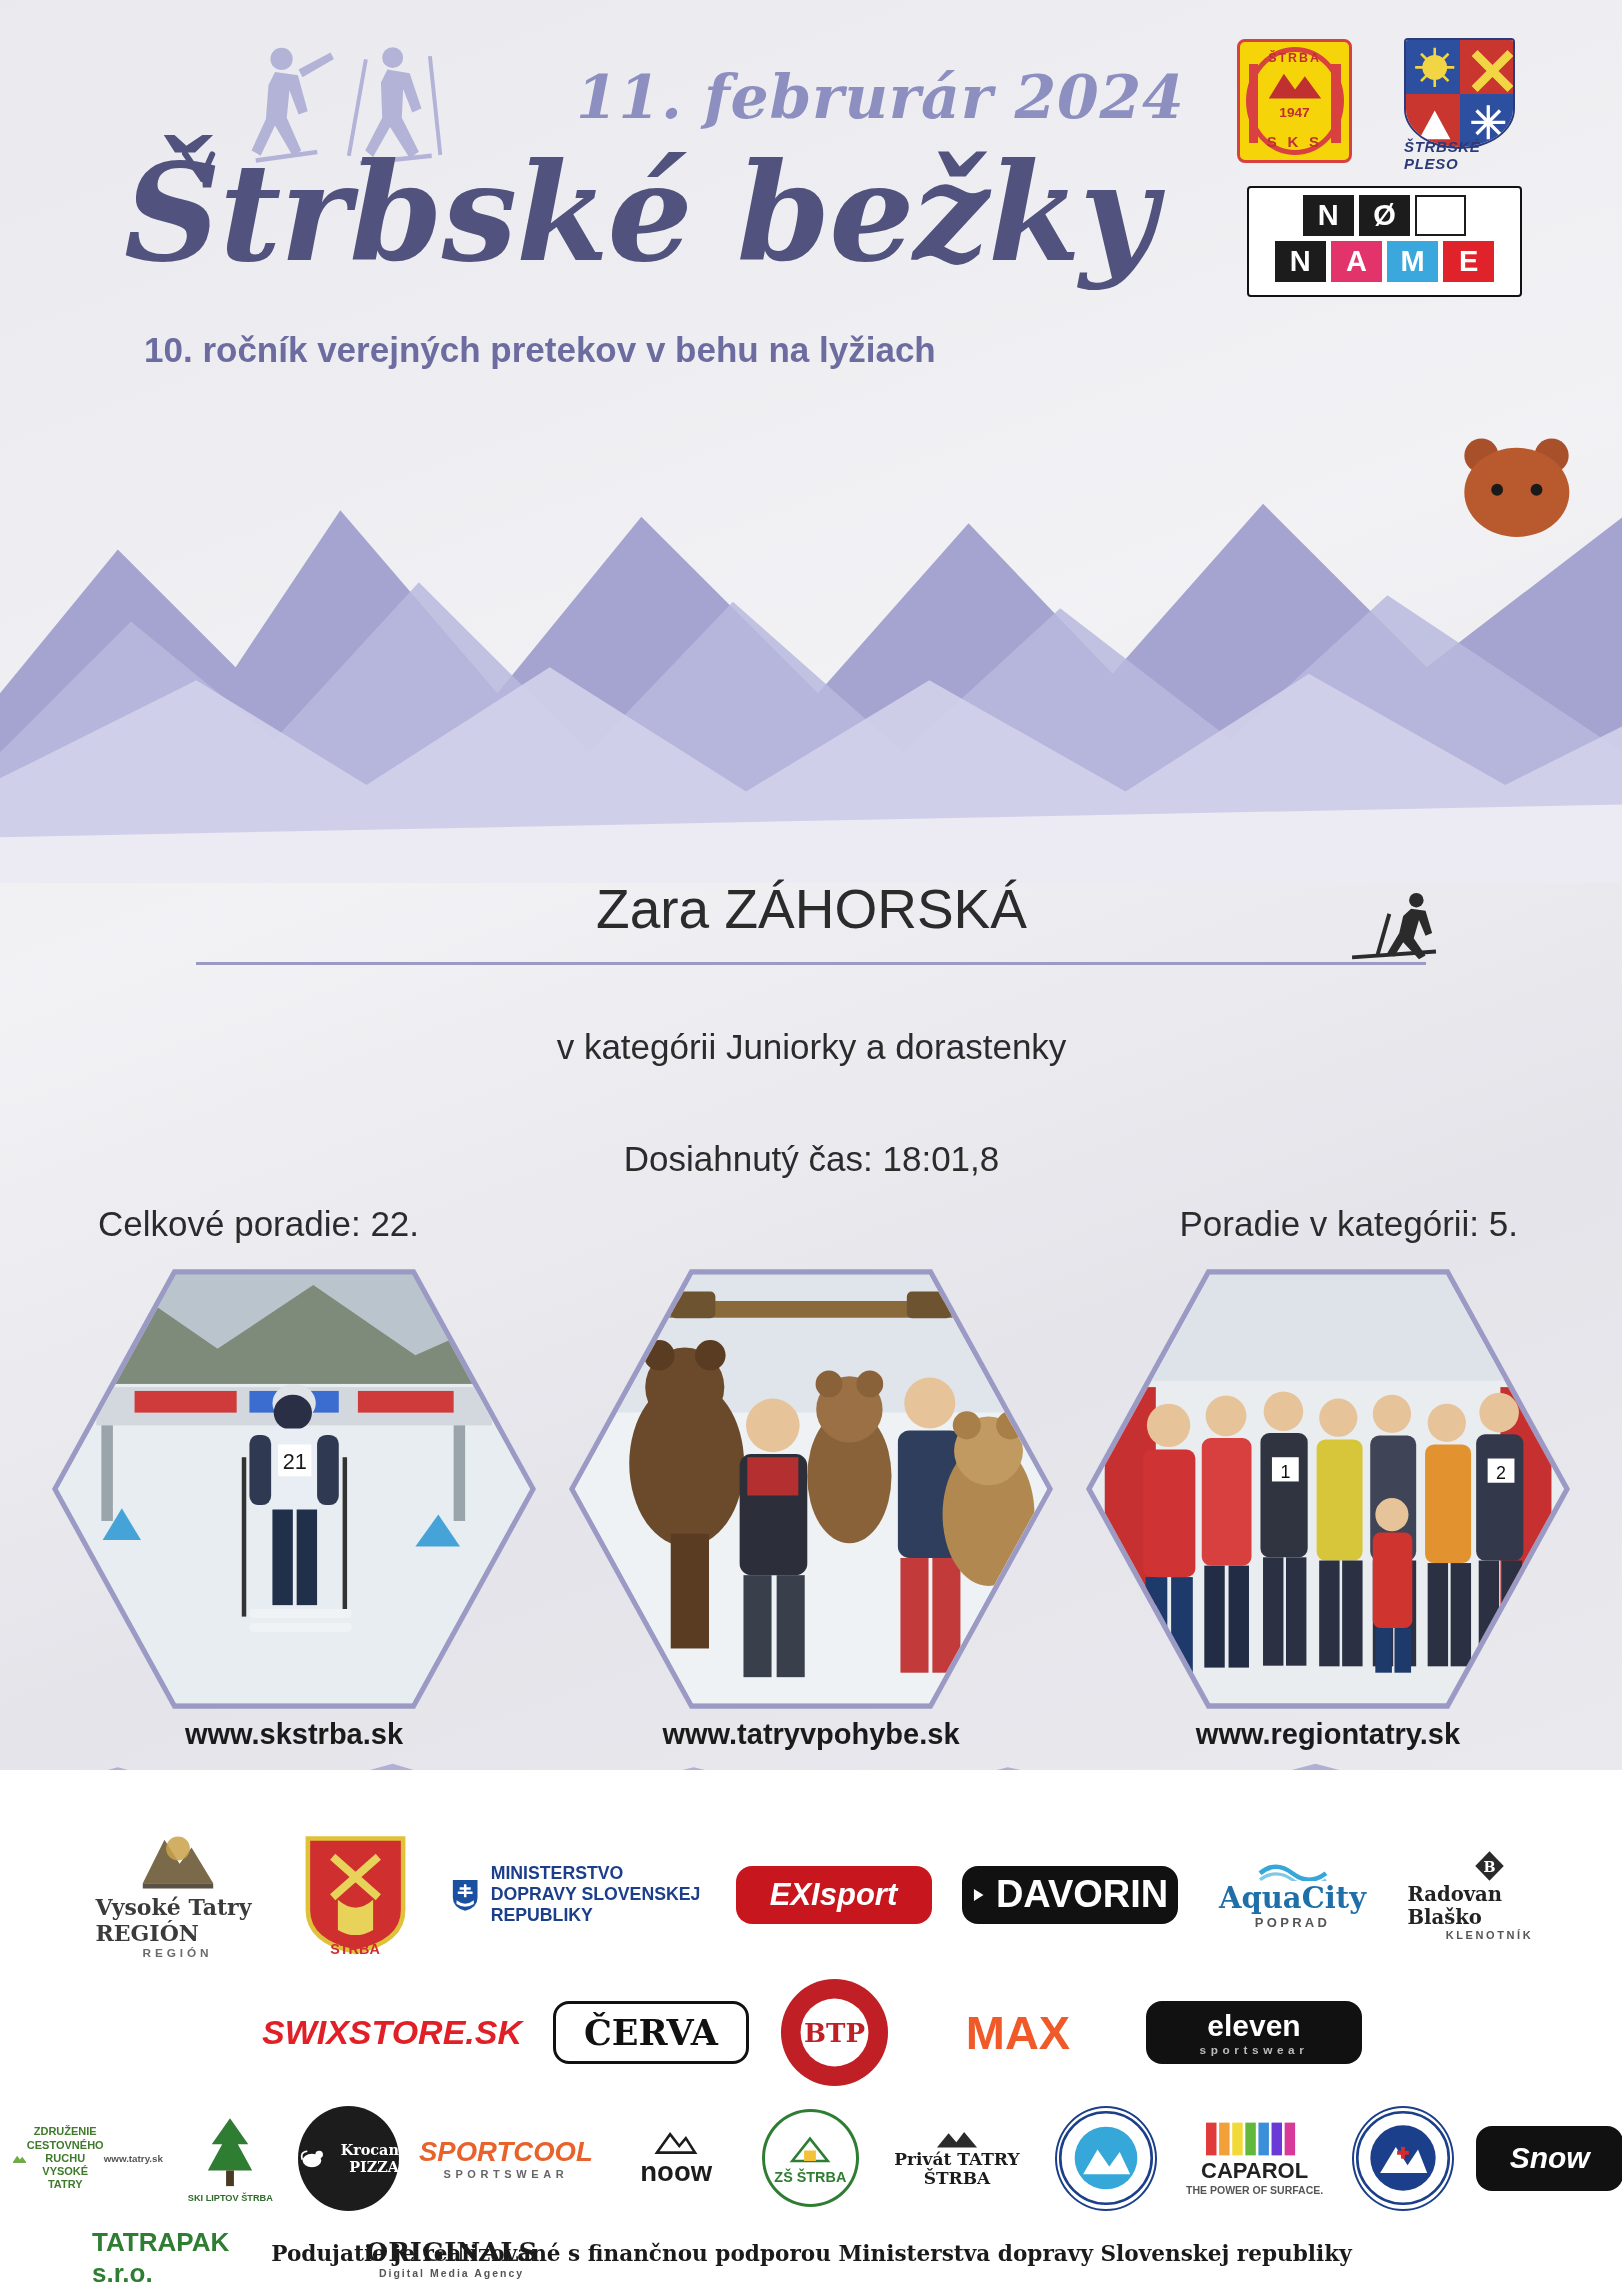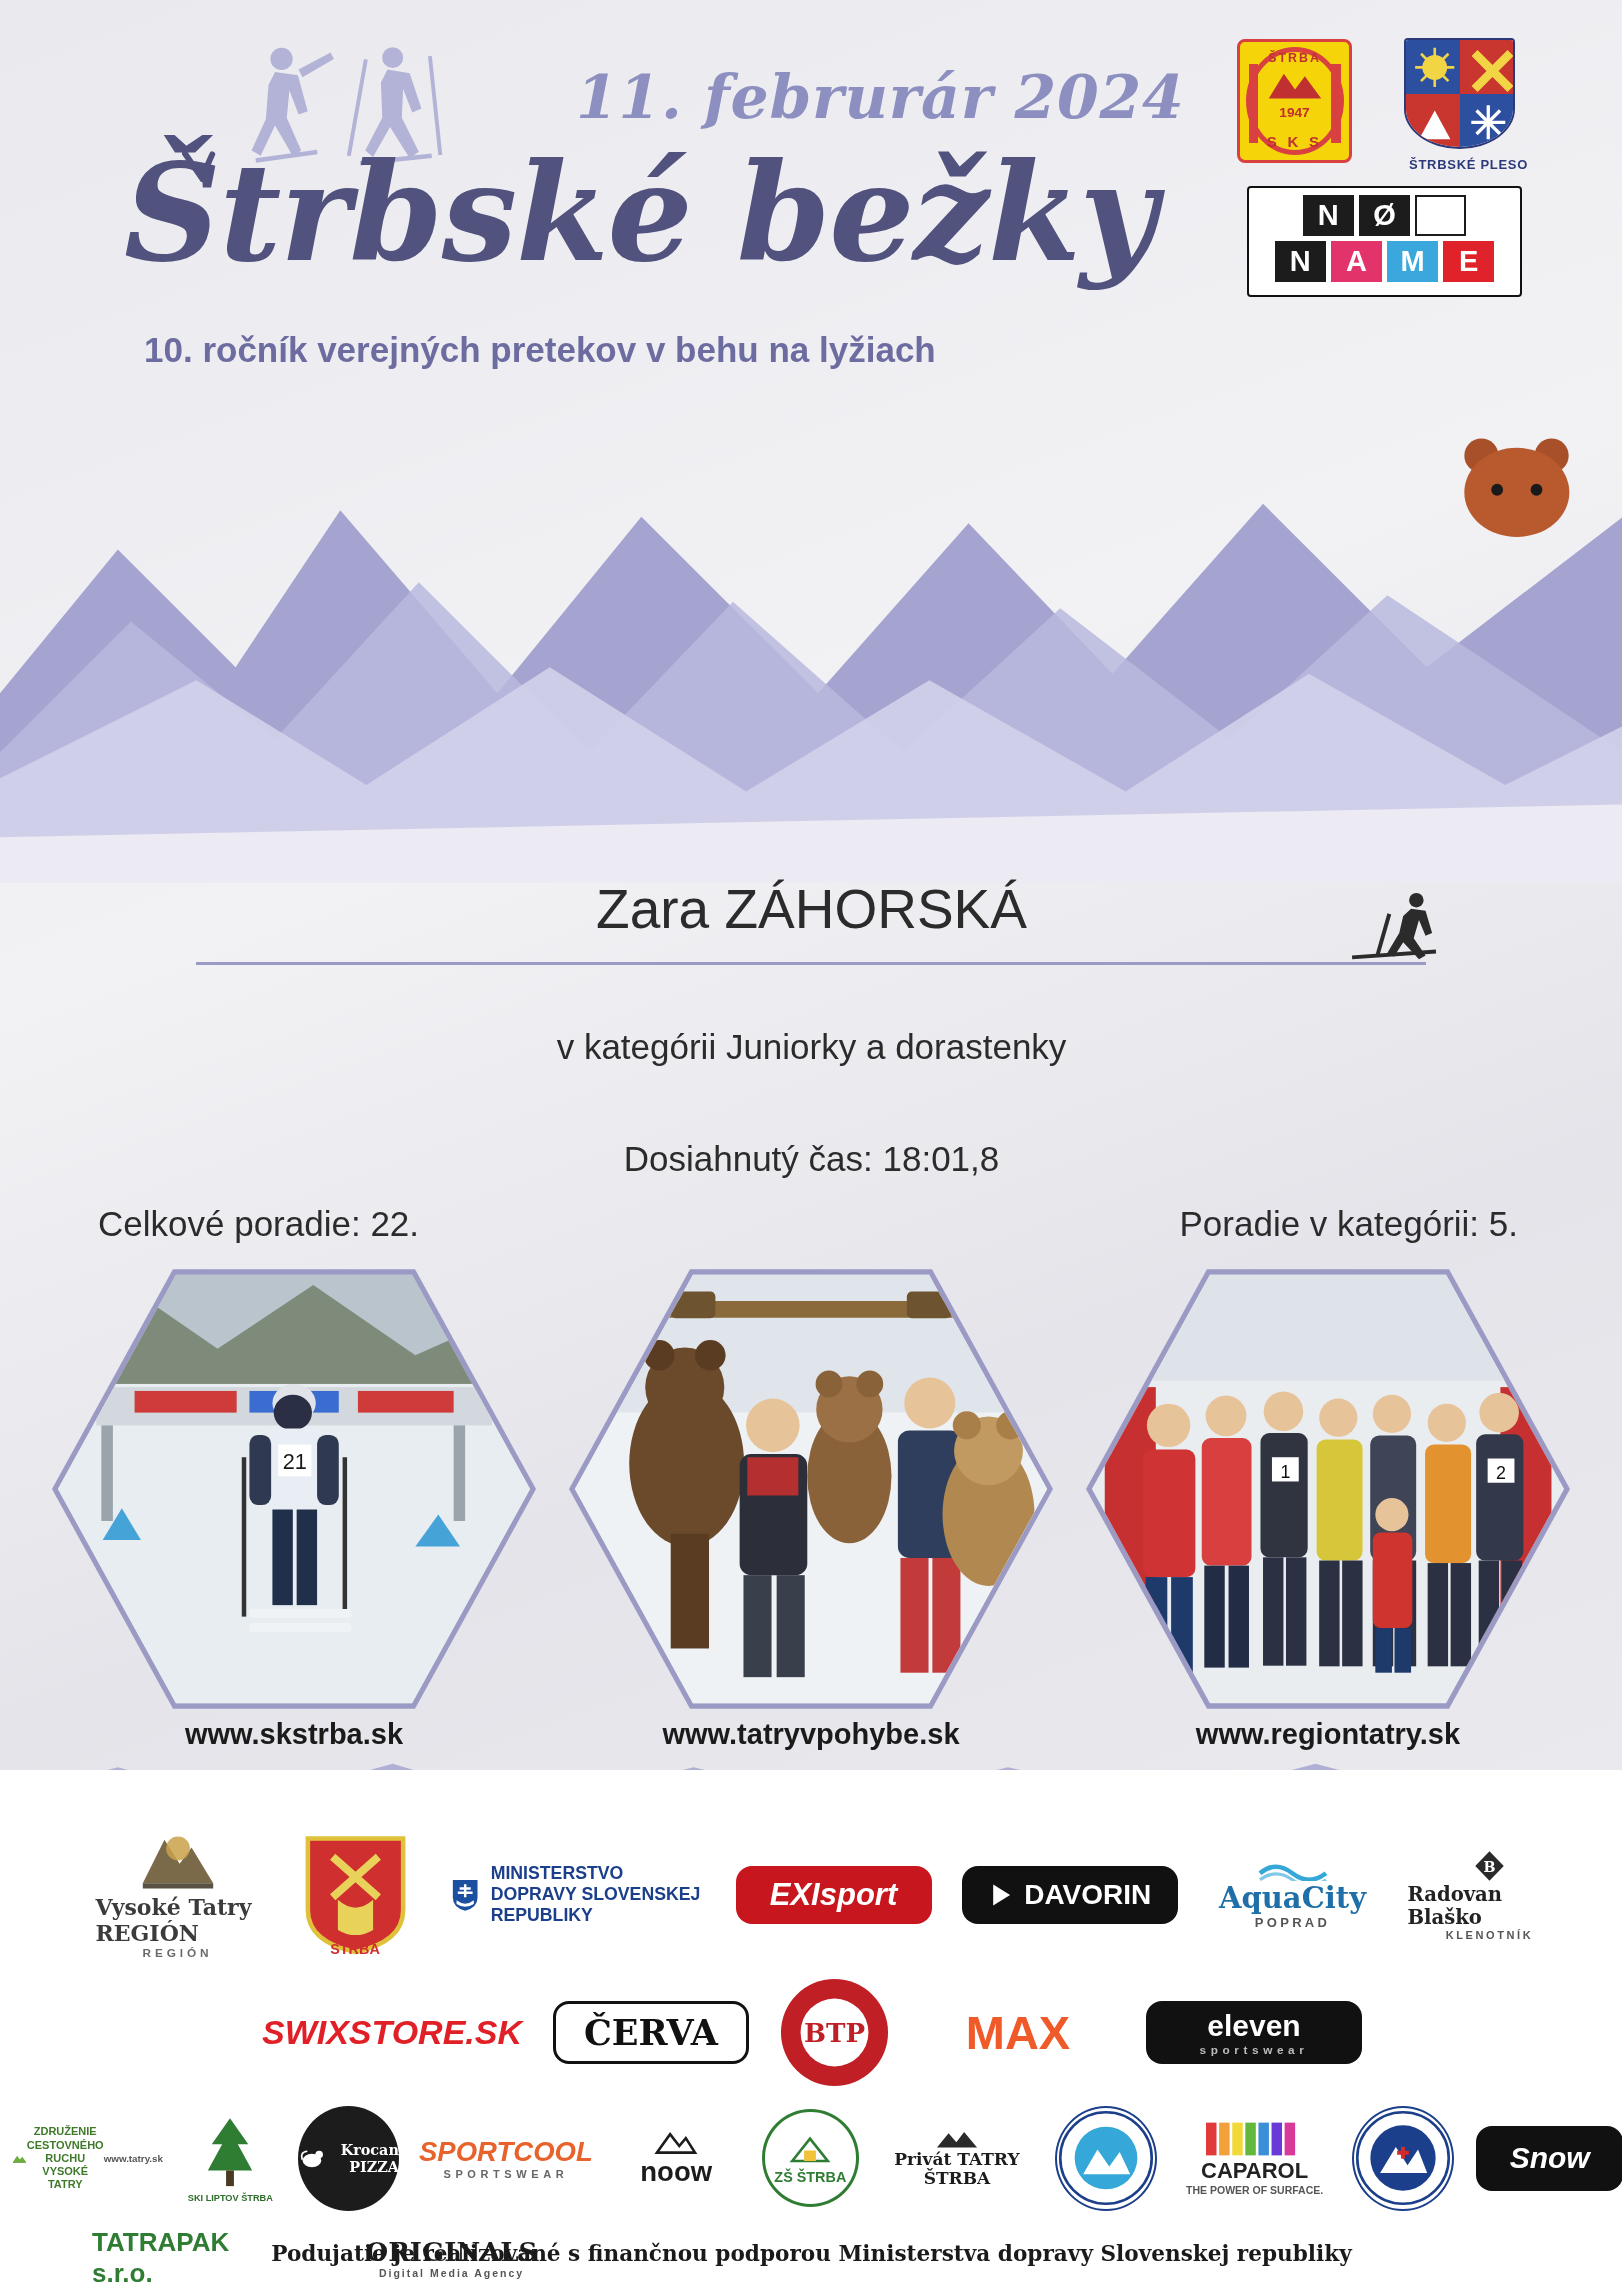--- a/index.html
+++ b/index.html
@@ -147,25 +147,26 @@
     width: 50%; height: 50%;
   }
   .shield .q1 { left:0; top:0; background:#2d4fa0; }
   .shield .q2 { right:0; top:0; background:#c9352f; }
   .shield .q3 { left:0; bottom:0; background:#c9352f; }
   .shield .q4 { right:0; bottom:0; background:#2d4fa0; }
   .shield-label {
     position: absolute;
     left: 0; right: 0;
     bottom: -2.6px;
-    text-align: right;
-    font-size: 13px;
+    text-align: left;
+    font-size: 15px;
     font-weight: bold;
     color: #2d3a7a;
     letter-spacing: 0.7px;
+    font-style: italic;
   }
 
   .logo-noname {
     position: absolute;
     left: 1247px;
     top: 186px;
     width: 275px;
     height: 111px;
     background: #ffffff;
     border: 2.6px solid #111;
@@ -643,21 +644,21 @@
           <path d="M46 20 L46 62 M28 34 H64 M22 48 H70" stroke="#ffffff" stroke-width="8" fill="none"></path>
           <path d="M18 72 Q46 94 74 72 L74 84 Q46 102 18 84 Z" fill="#ffffff"></path>
         </svg>
         <div style="display:flex;flex-direction:column;align-items:flex-start;color:#1b3f8a;line-height:1.18;font-size:17.7px;text-align:left;">
           <span>MINISTERSTVO DOPRAVY SLOVENSKEJ REPUBLIKY</span>
         </div>
       </div>
 
       <div class="spon chip" style="background:#c7161d;color:#fff;font-size:31px;font-style:italic;width:196px;height:58px;">EXIsport</div>
 
-      <div class="spon chip" style="background:#111;color:#fff;font-size:28px;width:216px;height:58px;gap:10.5px;">
+      <div class="spon chip" style="background:#111;color:#fff;font-size:38px;width:216px;height:58px;gap:10.5px;">
         <svg width="26" height="26" viewBox="0 0 40 40">
             <polygon points="8,4 34,20 8,36" fill="#fff"></polygon>
           </svg>
         <span>DAVORIN</span>
       </div>
 
       <div class="spon" style="flex-direction:column;width:170px;height:85px;color:#1f6fa8;">
         <svg width="72" height="22" viewBox="0 0 110 34">
           <path d="M4 22 Q28 2 54 22 T106 22" stroke="#35a7d8" stroke-width="7" fill="none"></path>
           <path d="M4 32 Q28 14 54 32 T106 32" stroke="#7fc9e6" stroke-width="5" fill="none"></path>

